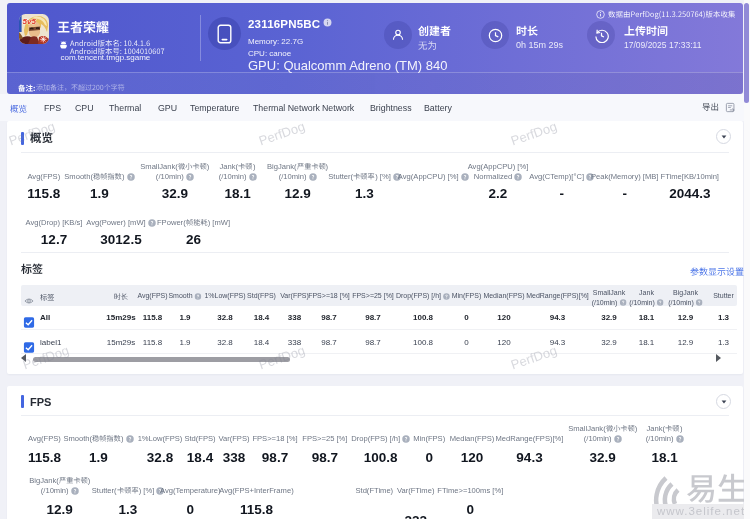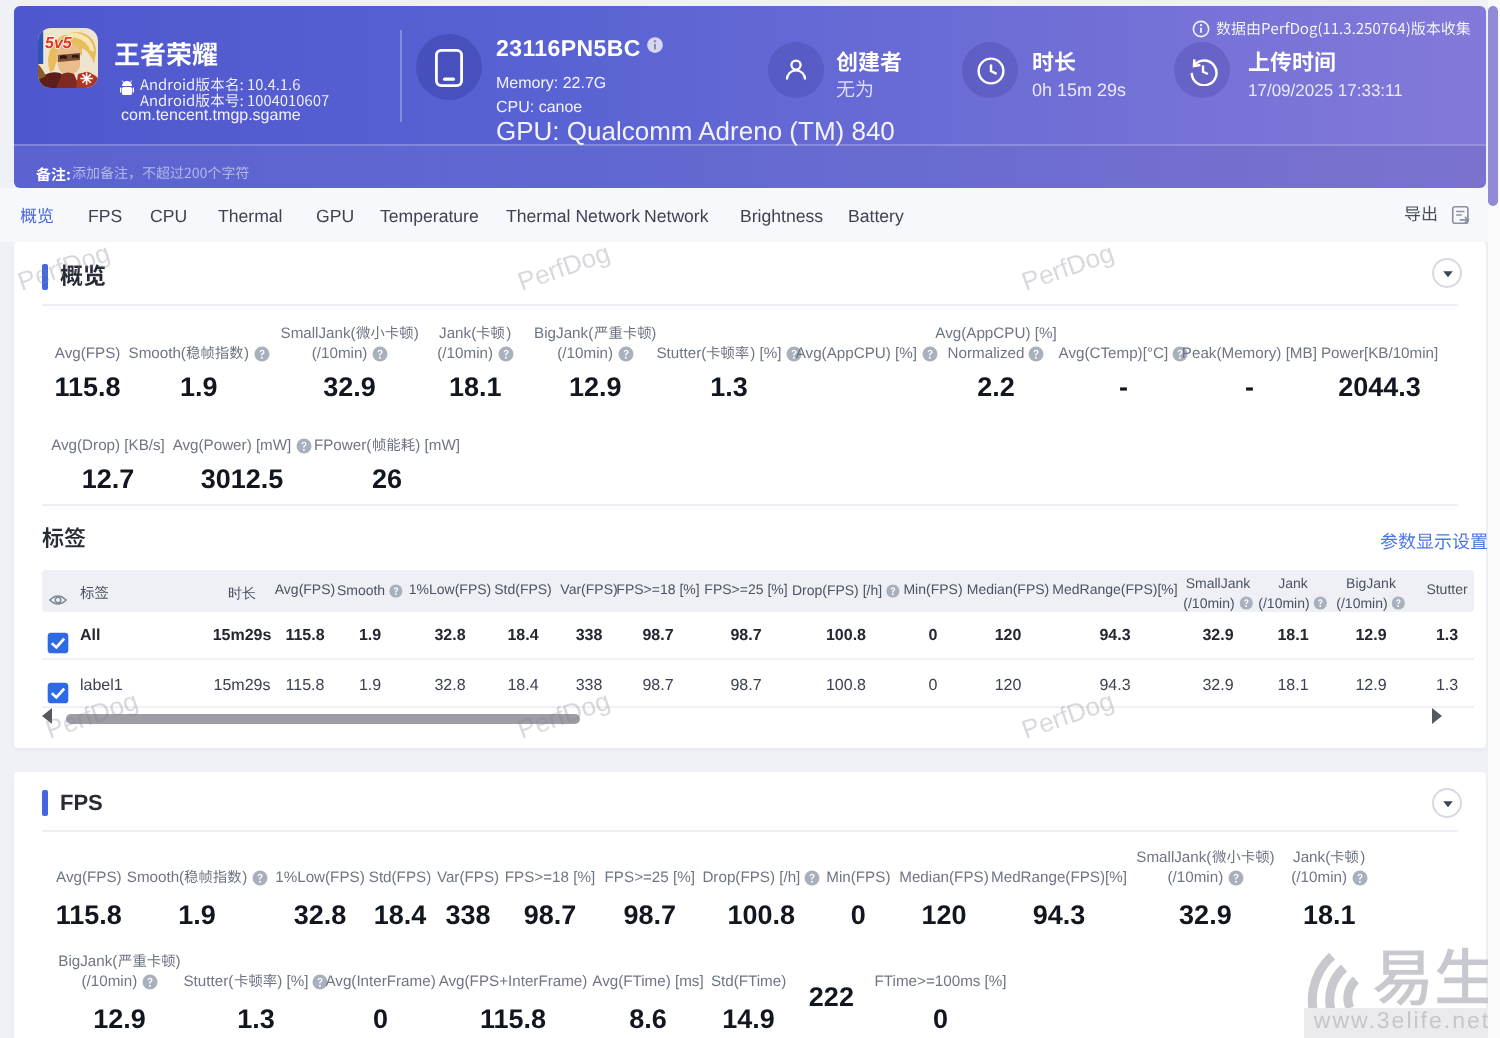--- a/index.html
+++ b/index.html
@@ -402,21 +402,21 @@
       <div class="mv" style="margin-top:4.5px">-</div>
     </div>
     <div class="mi" style="left:542.7px;top:39.5px">
       <div class="ml" style="height:22px">
         <div class="ln">Peak(Memory) [MB]</div>
       </div>
       <div class="mv" style="margin-top:4.5px">-</div>
     </div>
     <div class="mi" style="left:607.8px;top:39.5px">
       <div class="ml" style="height:22px">
-        <div class="ln">Power[KB/10min]</div>
+        <div class="ln">FTime[KB/10min]</div>
       </div>
       <div class="mv" style="margin-top:4.5px">2044.3</div>
     </div>
     <div class="mi" style="left:-28px;top:85.5px">
       <div class="ml" style="height:22px">
         <div class="ln">Avg(Drop) [KB/s]</div>
       </div>
       <div class="mv" style="margin-top:4.5px">12.7</div>
     </div>
     <div class="mi" style="left:39px;top:85.5px">
@@ -708,43 +708,39 @@
           </svg>) [%]<svg width="8" height="8" viewBox="0 0 16 16" style="vertical-align:-1.5px;margin-left:2px">
             <circle cx="8" cy="8" r="7.5" fill="#a9b0bd"></circle>
             <path d="M5.6 6.2c0-1.5 1.1-2.4 2.5-2.4 1.4 0 2.4.9 2.4 2.2 0 1-.5 1.5-1.2 2-.6.4-.8.7-.8 1.3v.3H7.1v-.5c0-.9.4-1.4 1.1-1.9.6-.4.9-.7.9-1.2 0-.6-.4-1-1-1-.7 0-1.1.5-1.1 1.2z" fill="#fff"></path>
             <circle cx="7.9" cy="11.7" r="1" fill="#fff"></circle>
           </svg></div>
       </div>
       <div class="mv" style="margin-top:6.5px">1.3</div>
     </div>
     <div class="mi" style="left:108.30000000000001px;top:88.5px">
       <div class="ml" style="height:22px">
-        <div class="ln">Avg(InterFrame)</div>
+        <div class="ln">Avg(Temperature)</div>
       </div>
       <div class="mv" style="margin-top:6.5px">0</div>
     </div>
     <div class="mi" style="left:174.5px;top:88.5px">
       <div class="ml" style="height:22px">
         <div class="ln">Avg(FPS+InterFrame)</div>
       </div>
       <div class="mv" style="margin-top:6.5px">115.8</div>
     </div>
-    <div class="mi" style="left:242px;top:88.5px">
-      <div class="ml" style="height:22px">
-        <div class="ln">Avg(FTime) [ms]</div>
-      </div>
-      <div class="mv" style="margin-top:6.5px">8.6</div>
-    </div>
     <div class="mi" style="left:292.3px;top:88.5px">
       <div class="ml" style="height:22px">
         <div class="ln">Std(FTime)</div>
       </div>
-      <div class="mv" style="margin-top:6.5px">14.9</div>
     </div>
     <div class="mi" style="left:333.7px;top:88.5px">
+      <div class="ml" style="height:22px">
+        <div class="ln">Var(FTime)</div>
+      </div>
       <div class="mv" style="margin-top:17px">222</div>
     </div>
     <div class="mi" style="left:388.3px;top:88.5px">
       <div class="ml" style="height:22px">
         <div class="ln">FTime&gt;=100ms [%]</div>
       </div>
       <div class="mv" style="margin-top:6.5px">0</div>
     </div>
   </div>
 <div class="abs" style="left:645px;top:467px;width:105px;height:52px;overflow:hidden">

